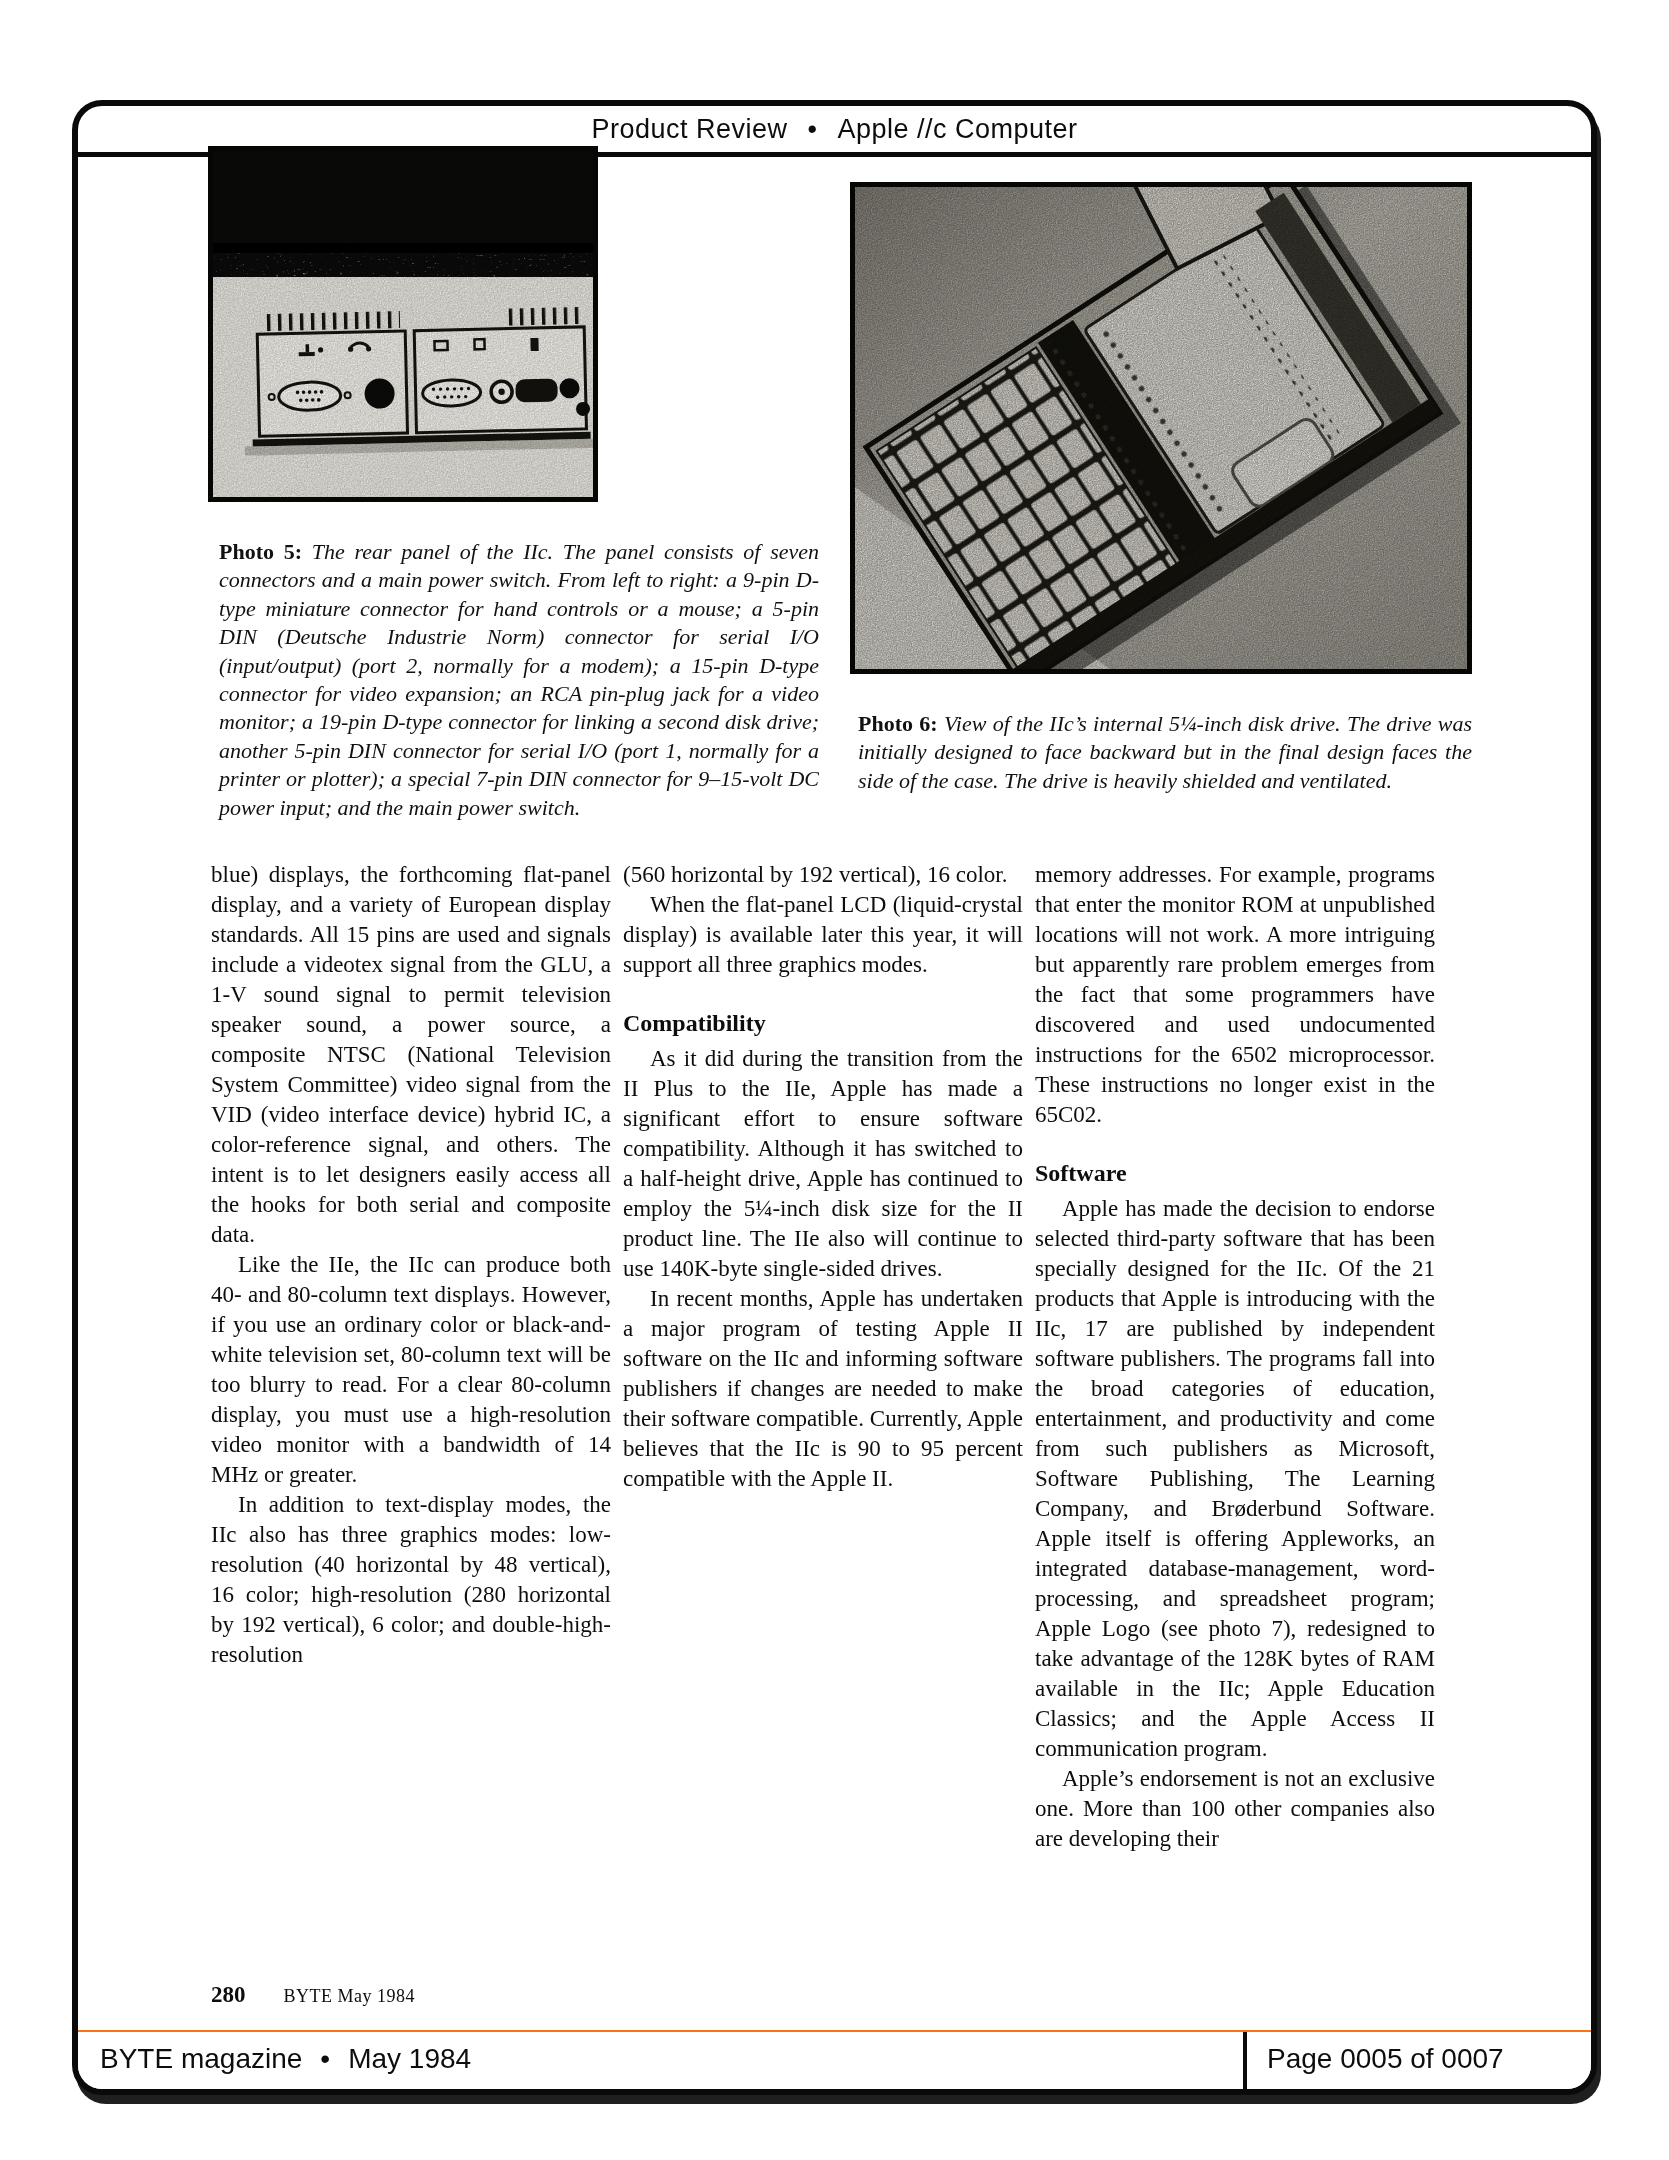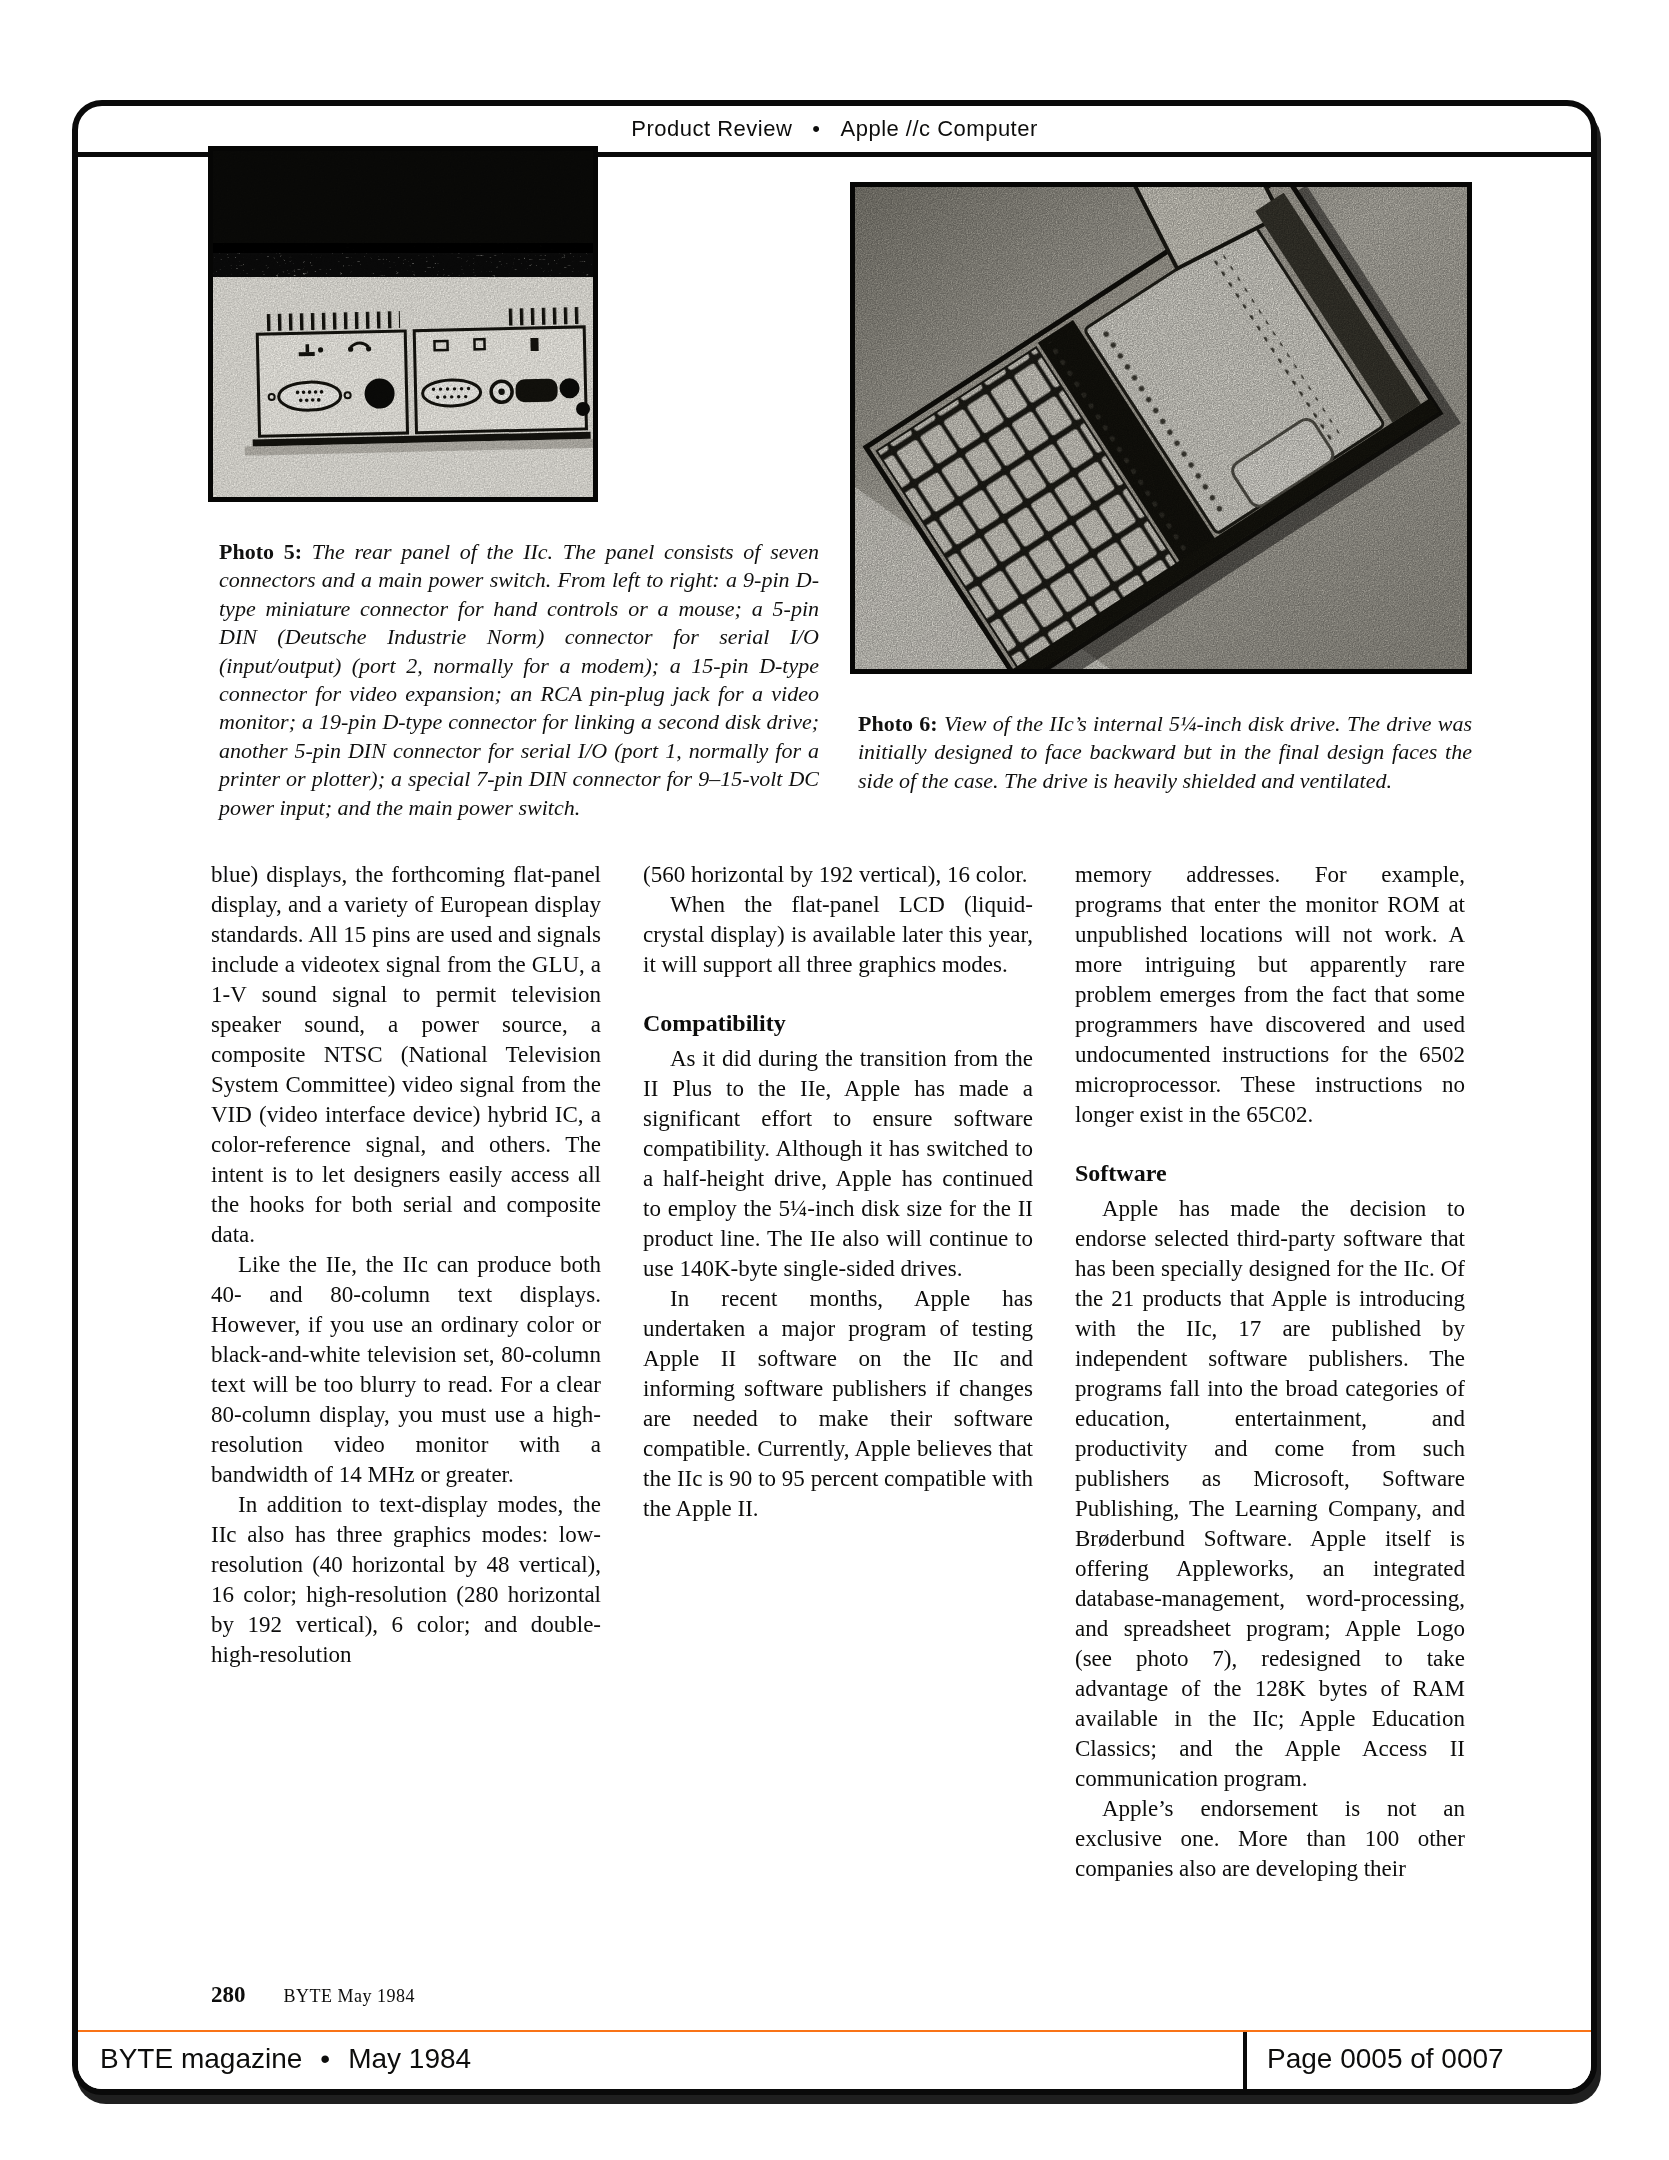--- a/index.html
+++ b/index.html
@@ -10,21 +10,21 @@
     border:6px solid #0a0a0a;border-radius:30px;background:#ffffff;
     box-shadow:4px 9px 0 rgba(0,0,0,0.88);
     overflow:hidden;
   }
 
   
   .band-top{
     position:absolute;left:0;top:0;width:100%;height:46px;
     border-bottom:5px solid #0a0a0a;
     text-align:center;line-height:46px;
-    font-family:"Liberation Sans",sans-serif;font-size:22px;color:#0d0d0c;
+    font-family:"Liberation Sans",sans-serif;font-size:27px;color:#0d0d0c;
     letter-spacing:0.5px;
   }
   .band-top .sep{display:inline-block;margin:0 20px;}
 
   
   .photo{position:absolute;border:5px solid #060605;background:#e9e7e0;}
   .photo svg{display:block;}
   .photo5{left:130px;top:40px;}
   .photo6{left:772px;top:76px;}
 
@@ -34,21 +34,21 @@
     font-size:22px;line-height:28.4px;font-style:italic;
     text-align:justify;color:#111110;
   }
   .cap-label{font-style:normal;font-weight:bold;}
   .caption5{left:133px;top:424px;width:600px;}
   .caption6{left:772px;top:596px;width:614px;}
 
   
   .columns{
     position:absolute;left:133px;top:754px;width:1254px;
-    display:flex;gap:42px;
+    display:flex;gap:12px;
   }
   .col{width:400px;}
   .para{margin:0;font-size:23px;line-height:30px;text-align:justify;}
   .para.indent{text-indent:27px;}
   .sec-heading{margin:28px 0 6px 0;font-size:24px;font-weight:bold;line-height:30px;}
 
   
   .folio{position:absolute;left:133px;top:1876px;white-space:nowrap;}
   .folio-num{font-weight:bold;font-size:23px;margin-right:34px;}
   .folio-mag{font-size:18px;letter-spacing:0.5px;}

